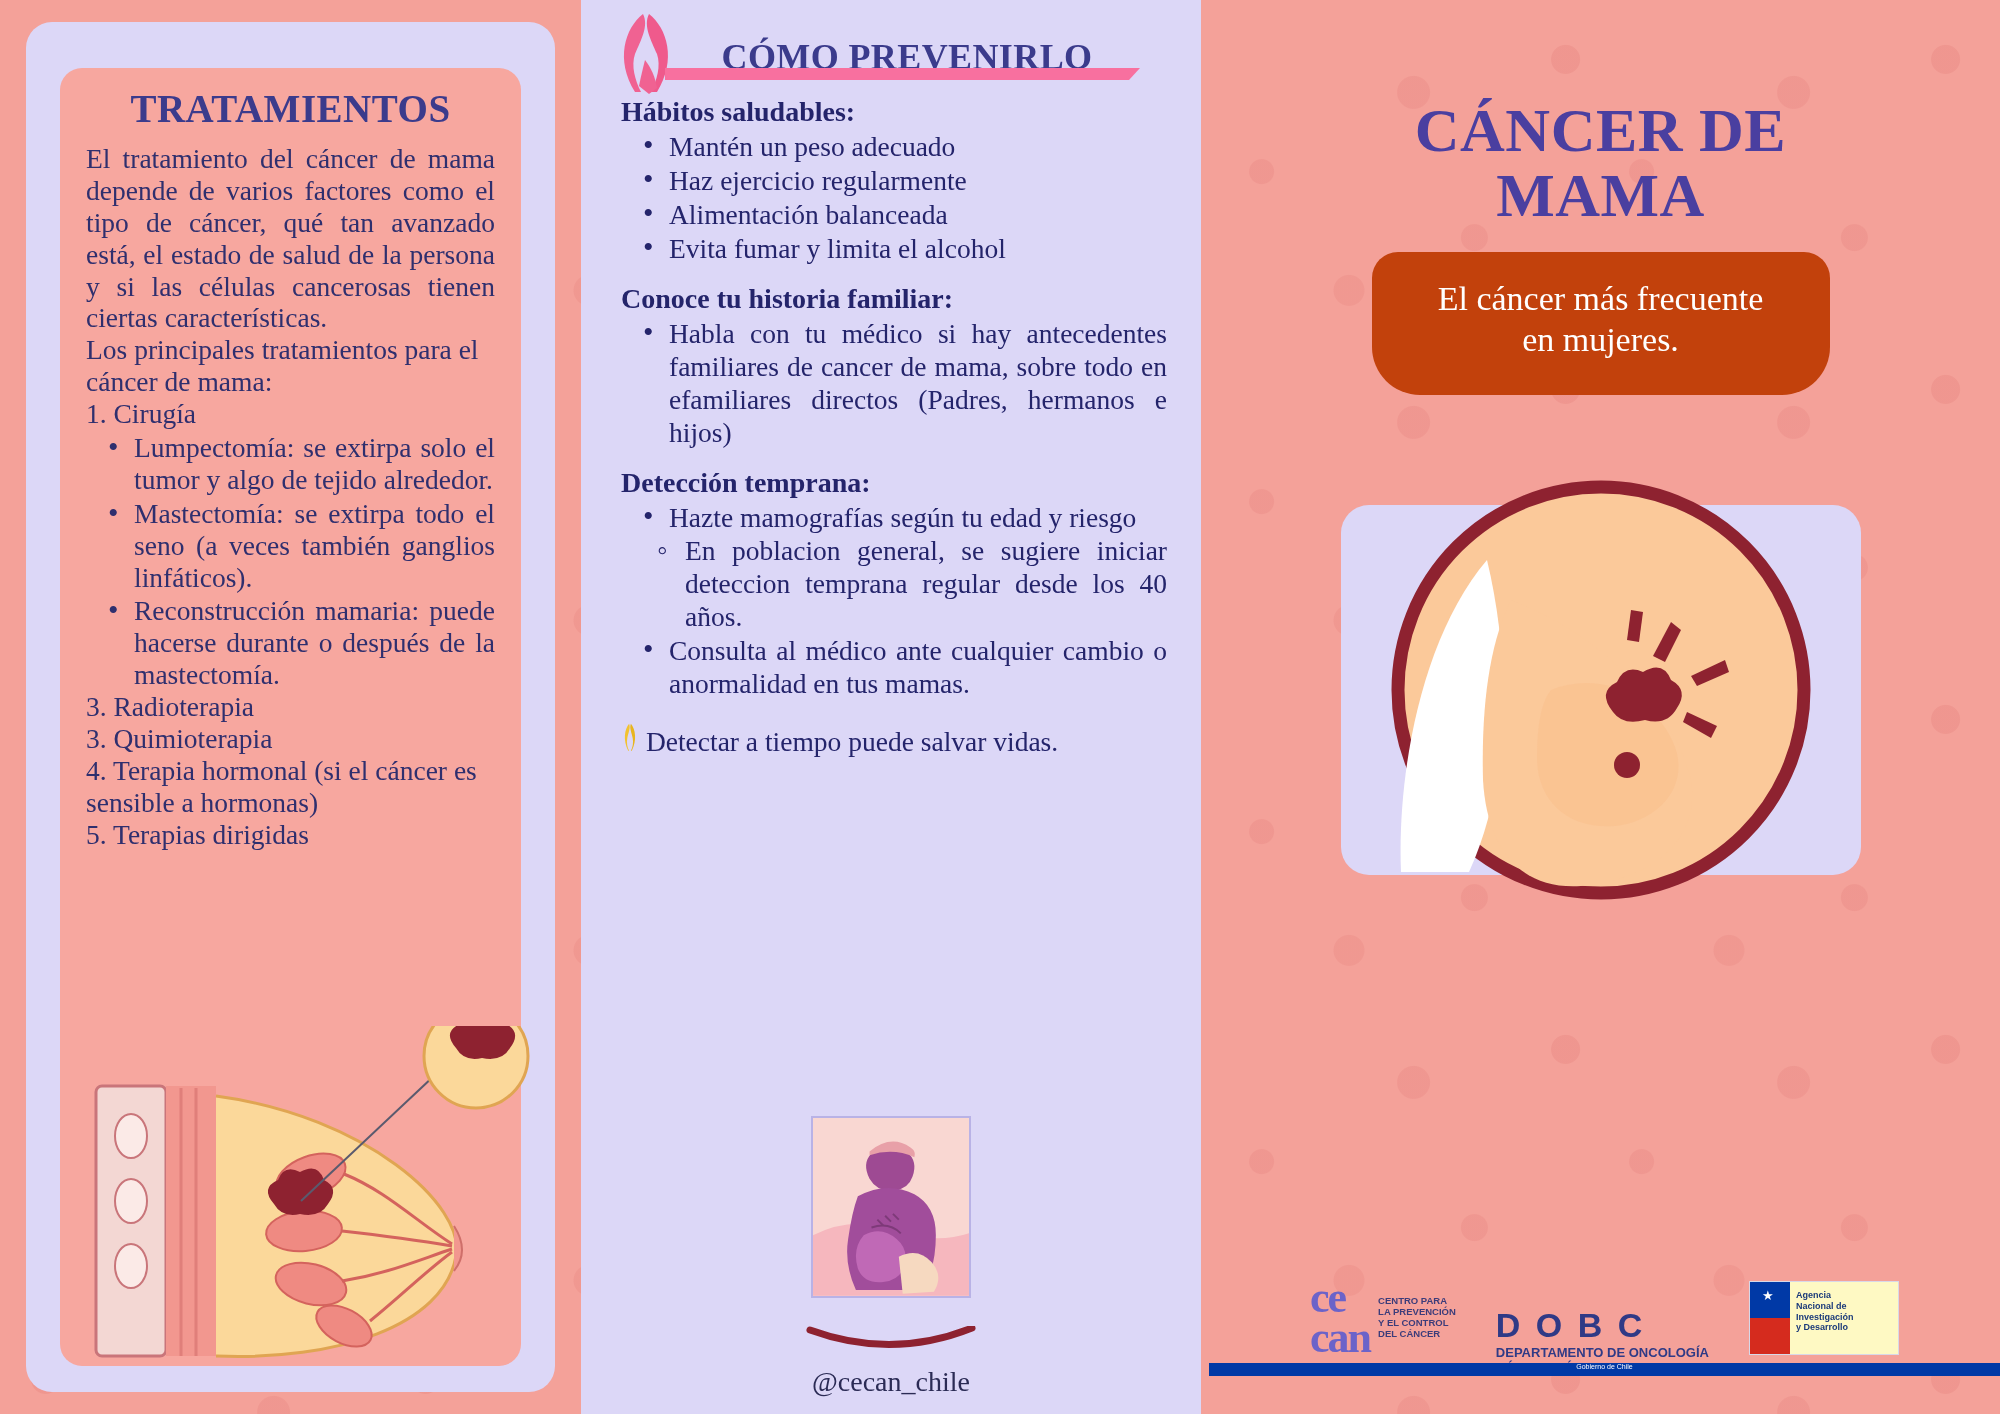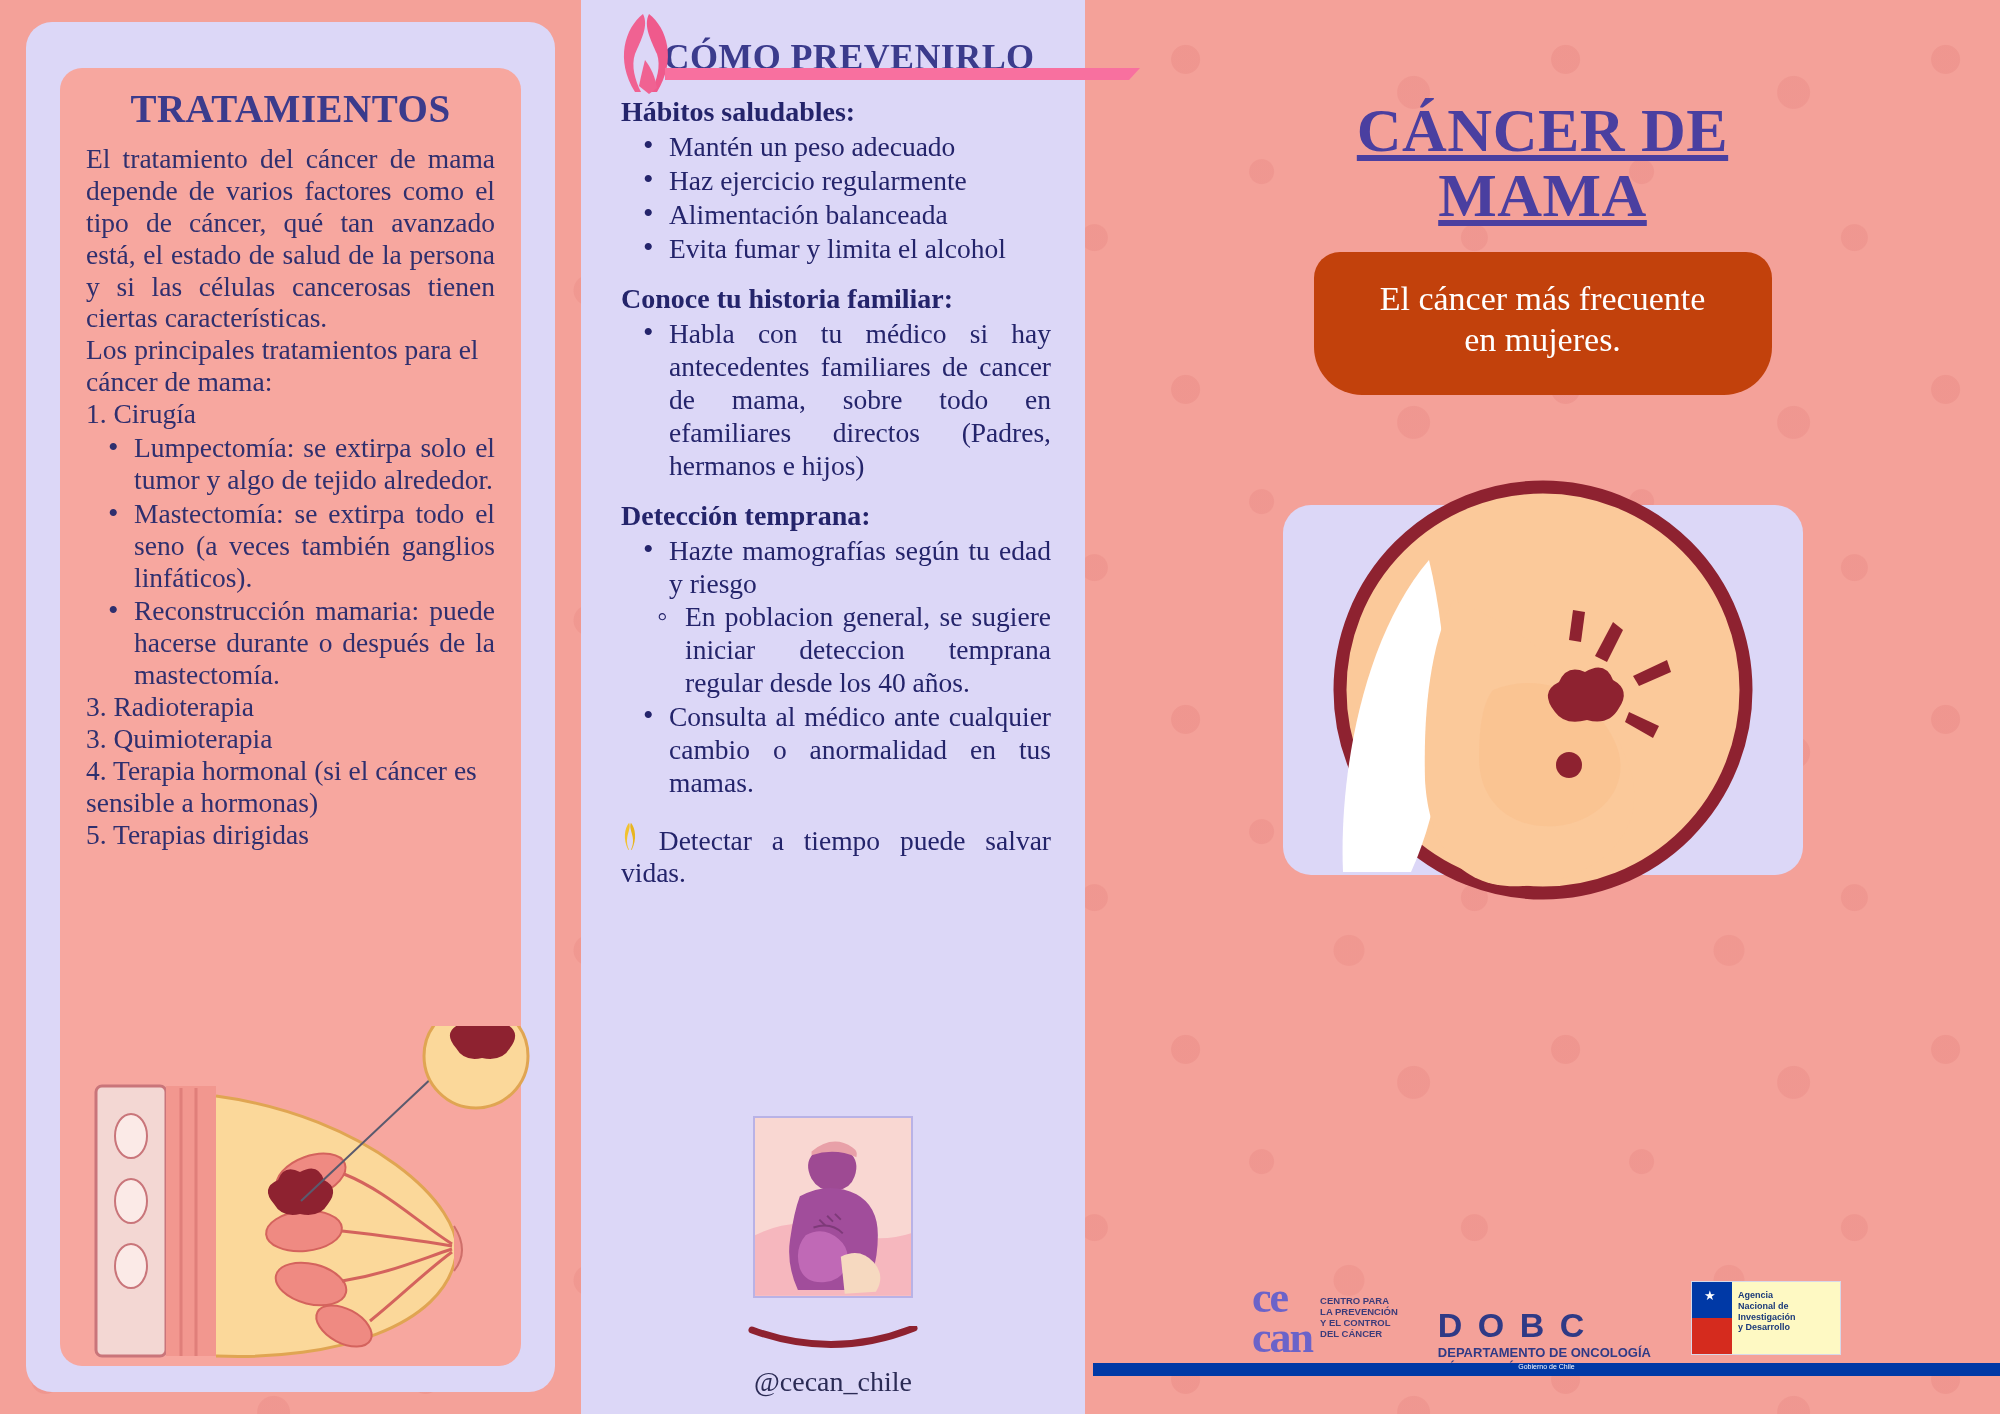--- a/index.html
+++ b/index.html
@@ -87,21 +87,21 @@
 
   
   .illus-1 {
     position: absolute;
     left: 60px; bottom: 26px;
     width: 560px; height: 340px;
   }
 
   
   .panel-2 {
-    width: 504px;
+    width: 620px;
     background: #dcd7f7;
     padding: 18px 34px 14px 40px;
   }
   .title-2 {
     text-align: center;
     font-size: 36px;
     font-weight: bold;
     color: #3b3b8c;
     letter-spacing: .4px;
     padding-left: 26px;
@@ -153,21 +153,20 @@
 
   
   .panel-3 { flex: 1; position: relative; }
   .cover-title {
     position: absolute; top: 98px; left: 0; right: 0;
     text-align: center;
     font-size: 62px; font-weight: bold;
     color: #4a3fa0;
     line-height: 1.05;
     letter-spacing: .5px;
-    text-decoration: underline;
   }
   .cover-badge {
     position: absolute; top: 252px; left: 50%; transform: translateX(-50%);
     width: 458px; padding: 26px 20px 34px;
     background: #c2410c;
     color: #ffffff;
     text-align: center;
     font-size: 34px;
     line-height: 1.22;
     border-radius: 26px 26px 48px 48px;

